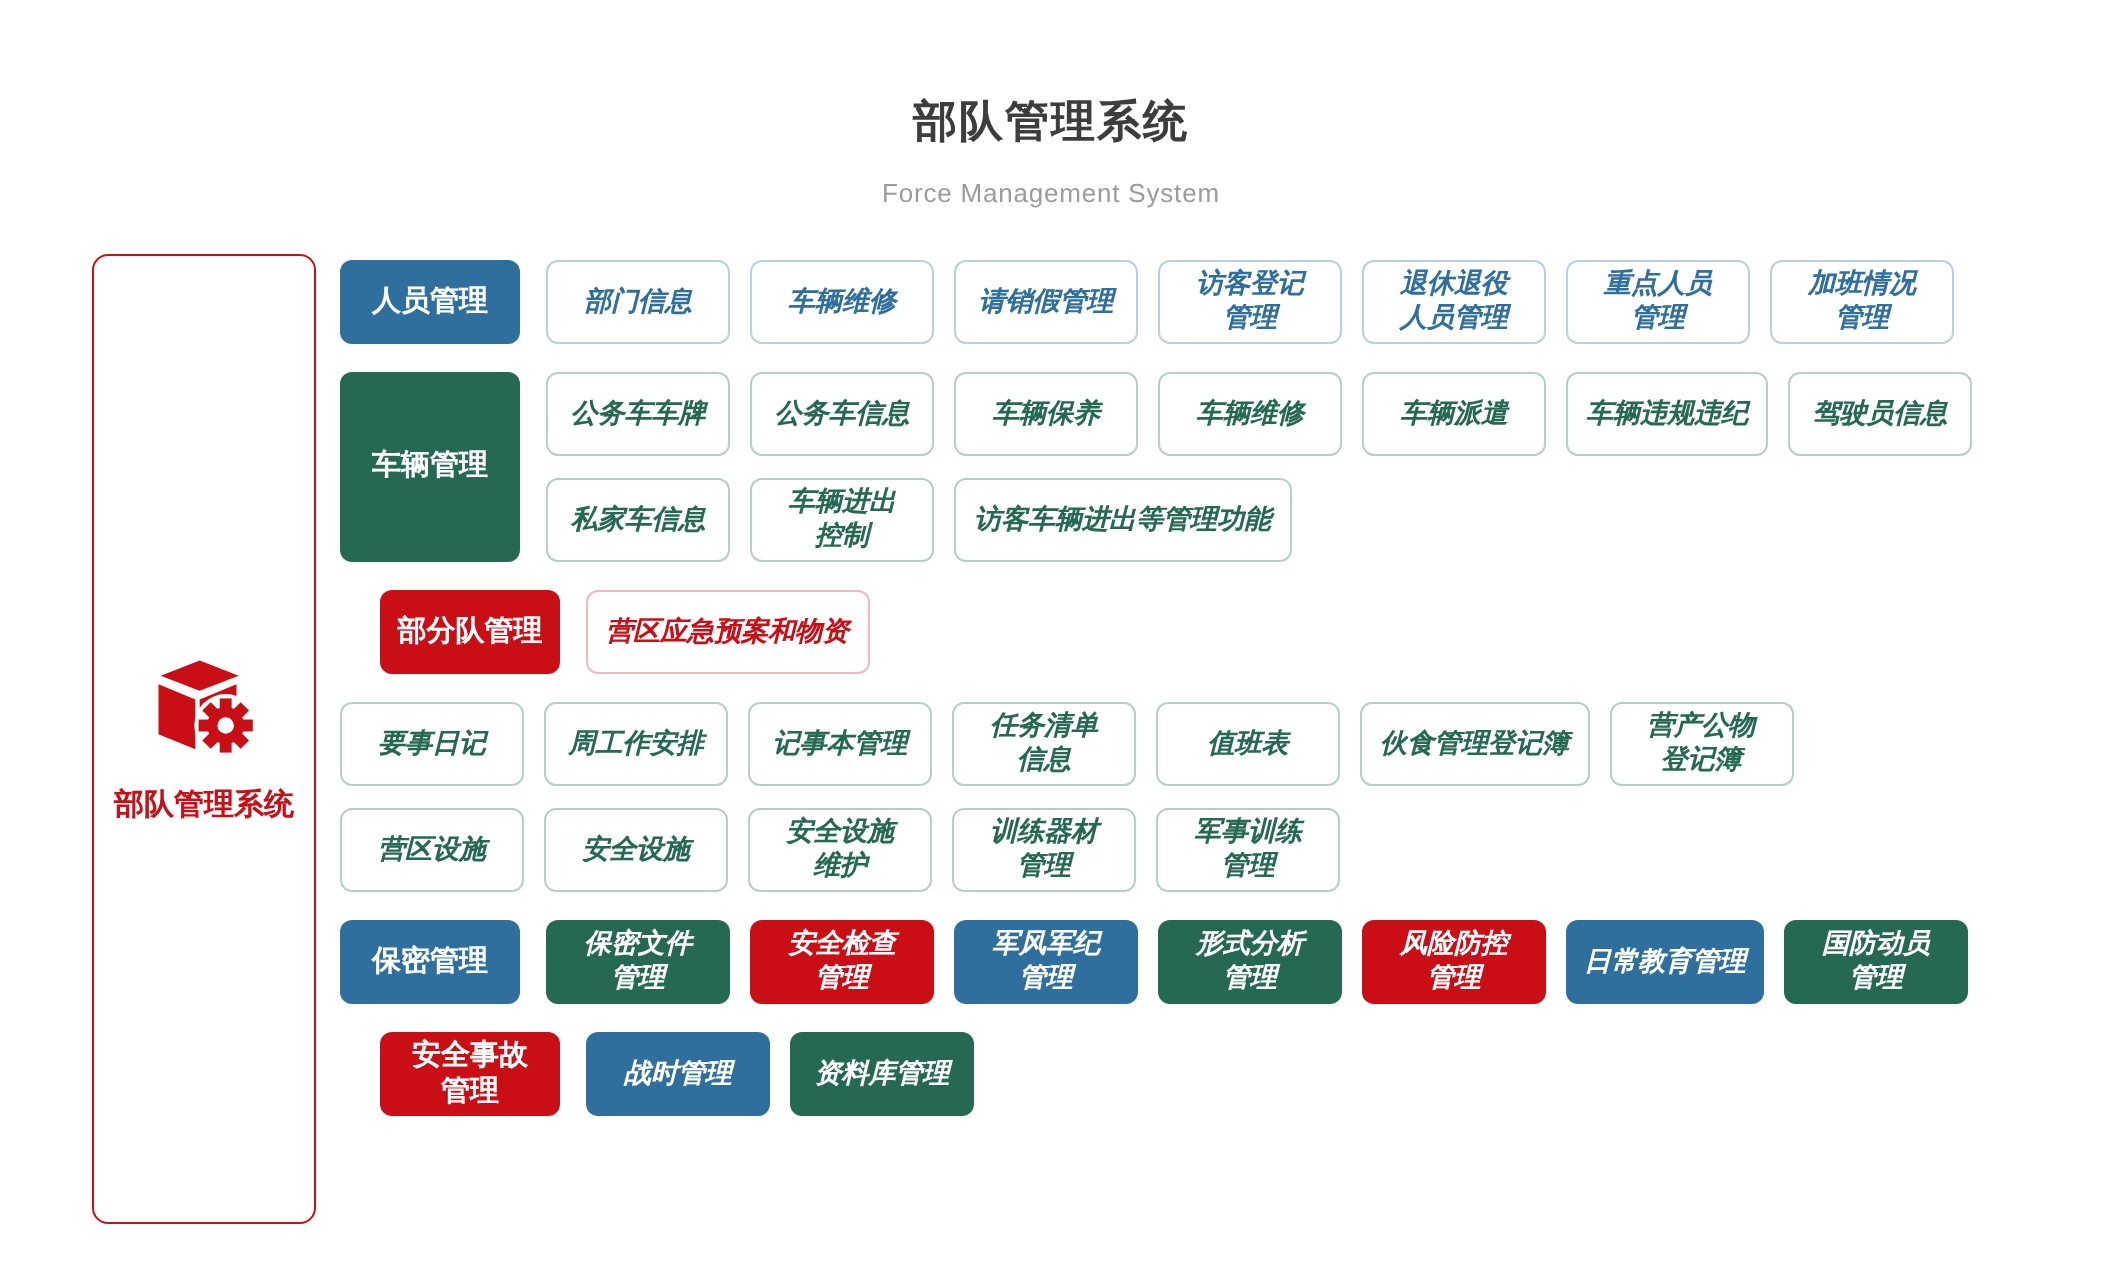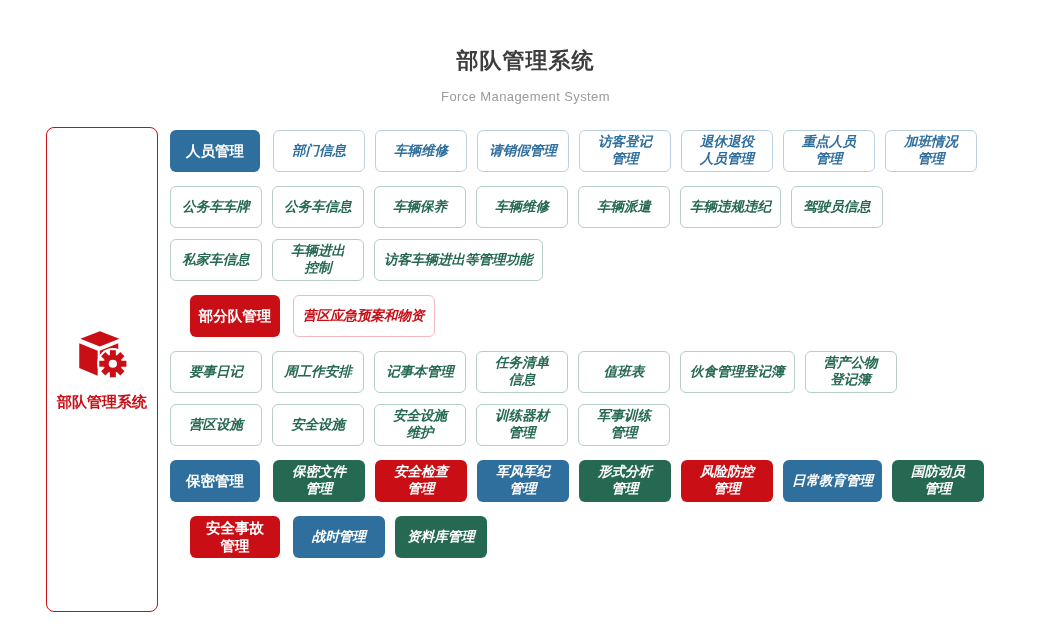--- a/index.html
+++ b/index.html
@@ -129,20 +129,21 @@
           <div class="item blue-outline">退休退役
 人员管理</div>
           <div class="item blue-outline">重点人员
 管理</div>
           <div class="item blue-outline">加班情况
 管理</div>
         </div>
       </div>
     </div>
     <div class="row">
+      <div class="cat green">车辆管理</div>
       <div class="lines">
         <div class="line">
           <div class="item green-outline">公务车车牌</div>
           <div class="item green-outline">公务车信息</div>
           <div class="item green-outline">车辆保养</div>
           <div class="item green-outline">车辆维修</div>
           <div class="item green-outline">车辆派遣</div>
           <div class="item green-outline">车辆违规违纪</div>
           <div class="item green-outline">驾驶员信息</div>
         </div>

